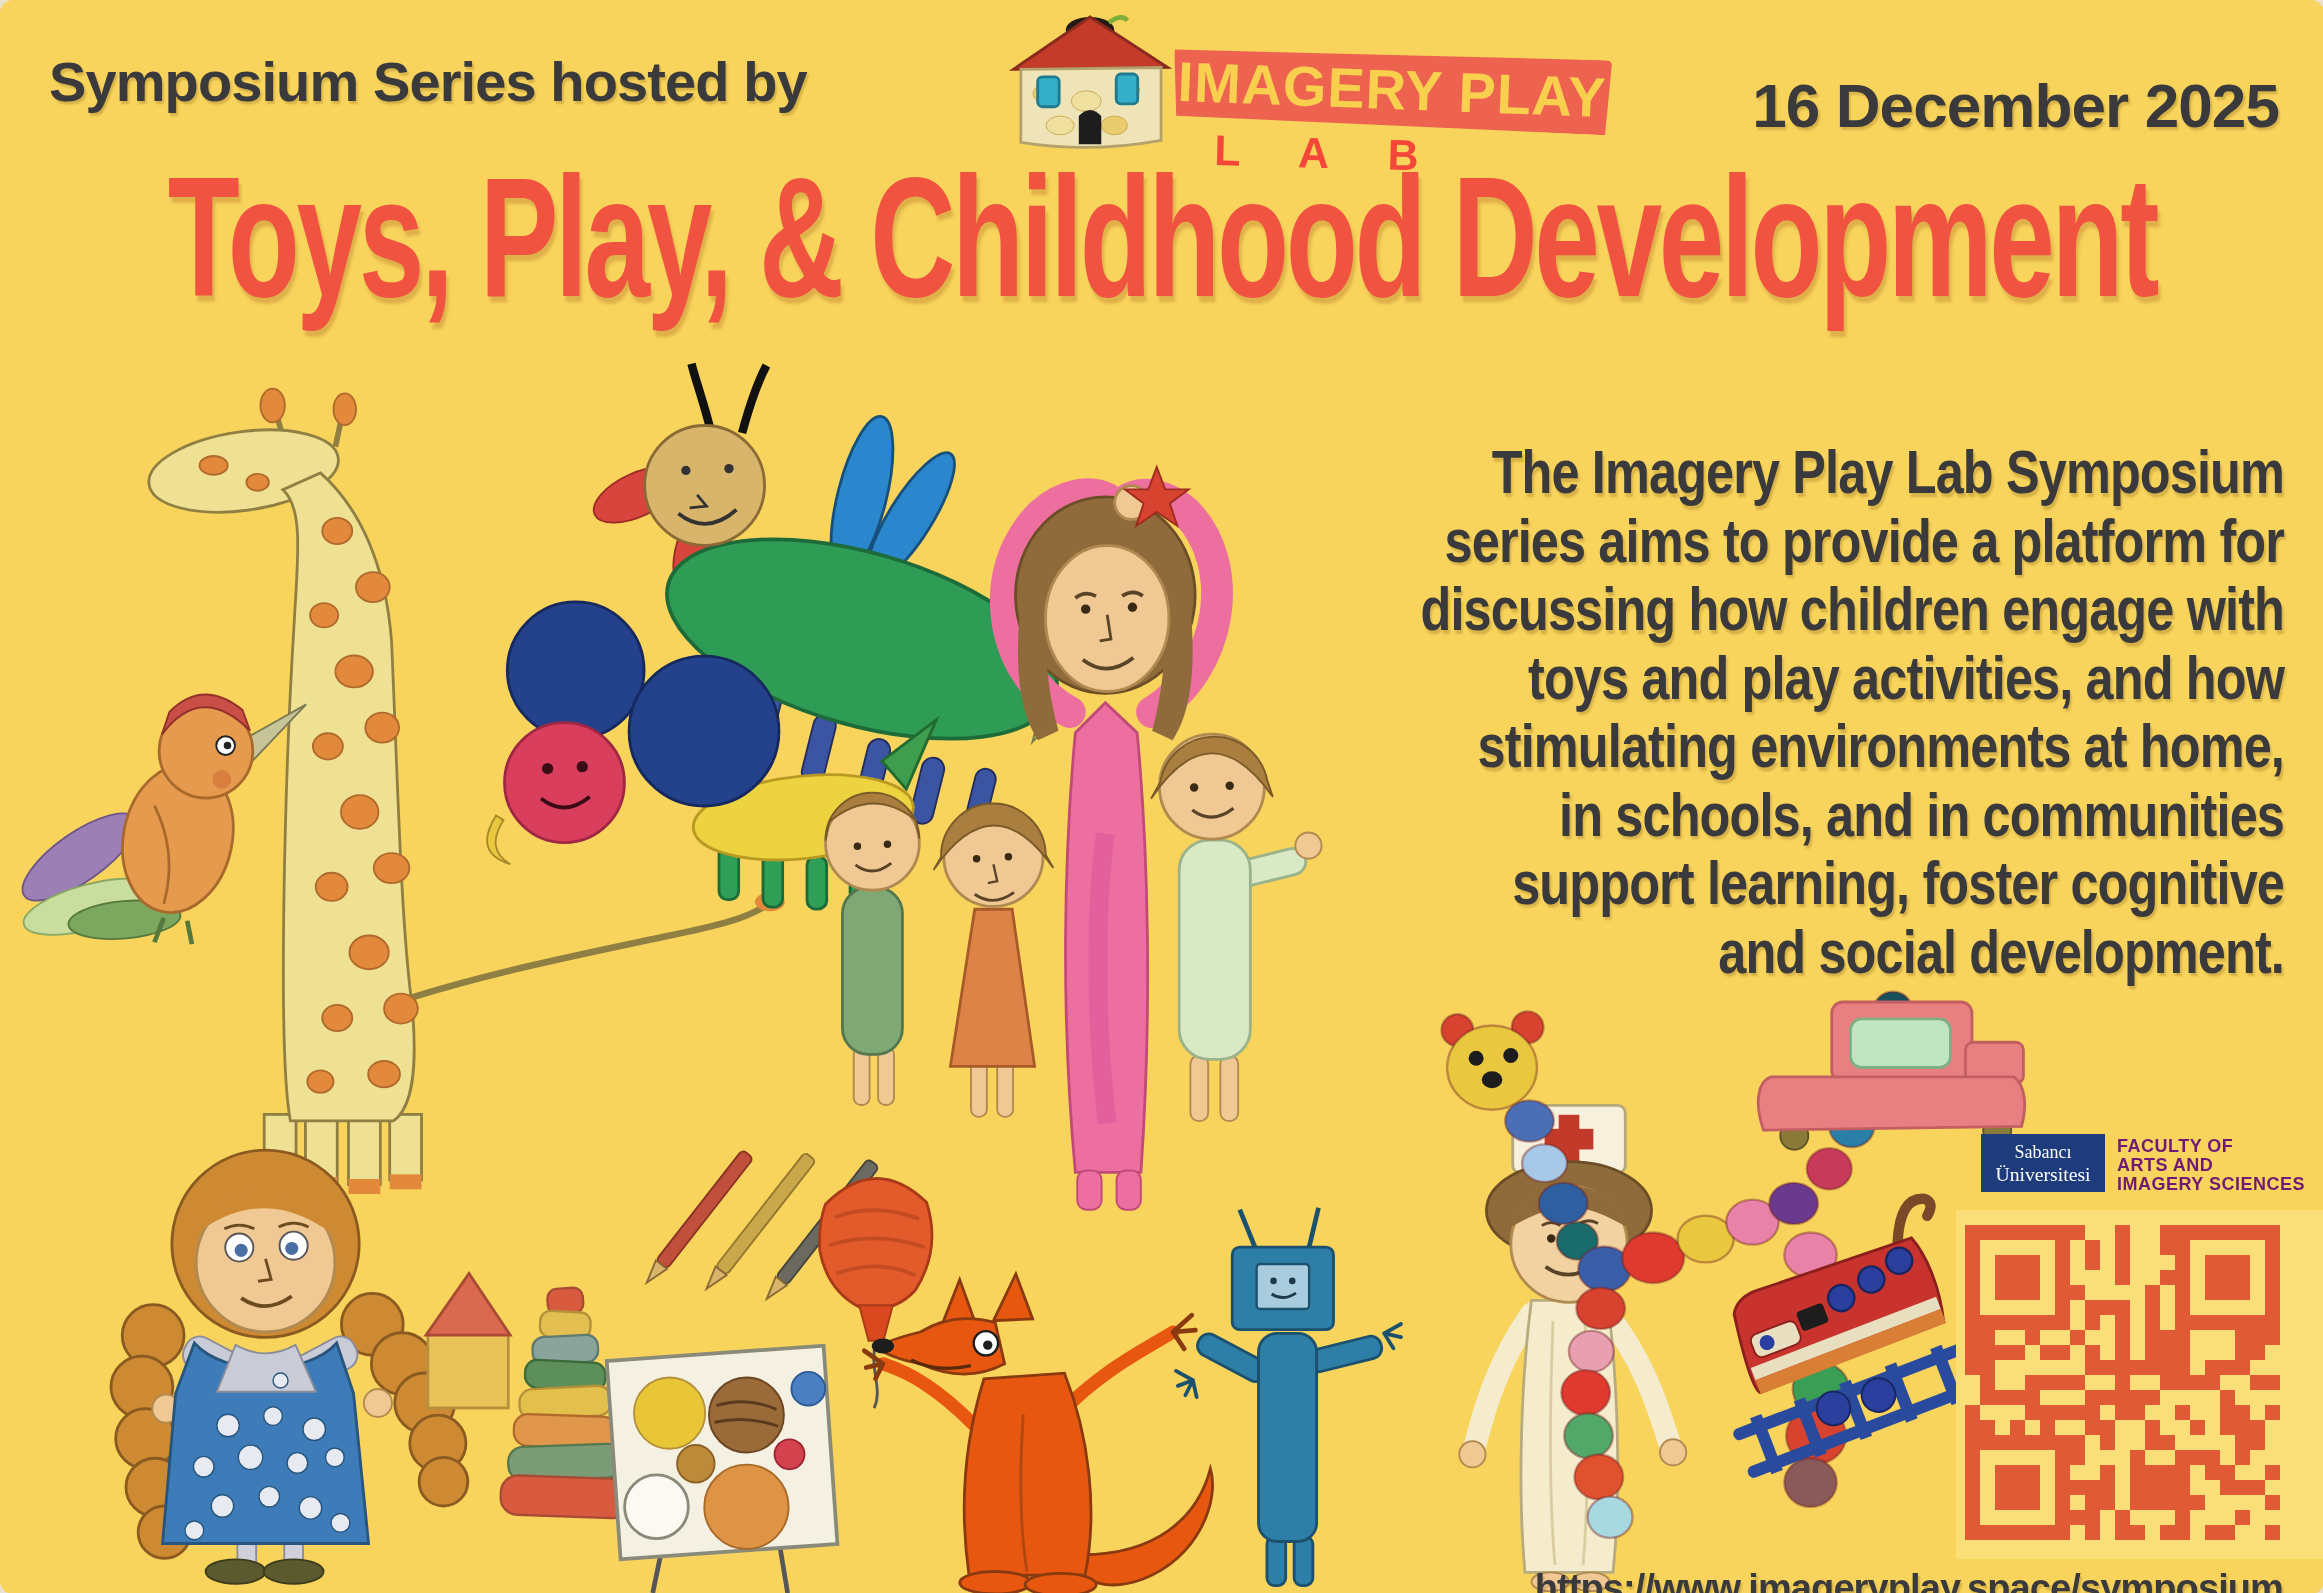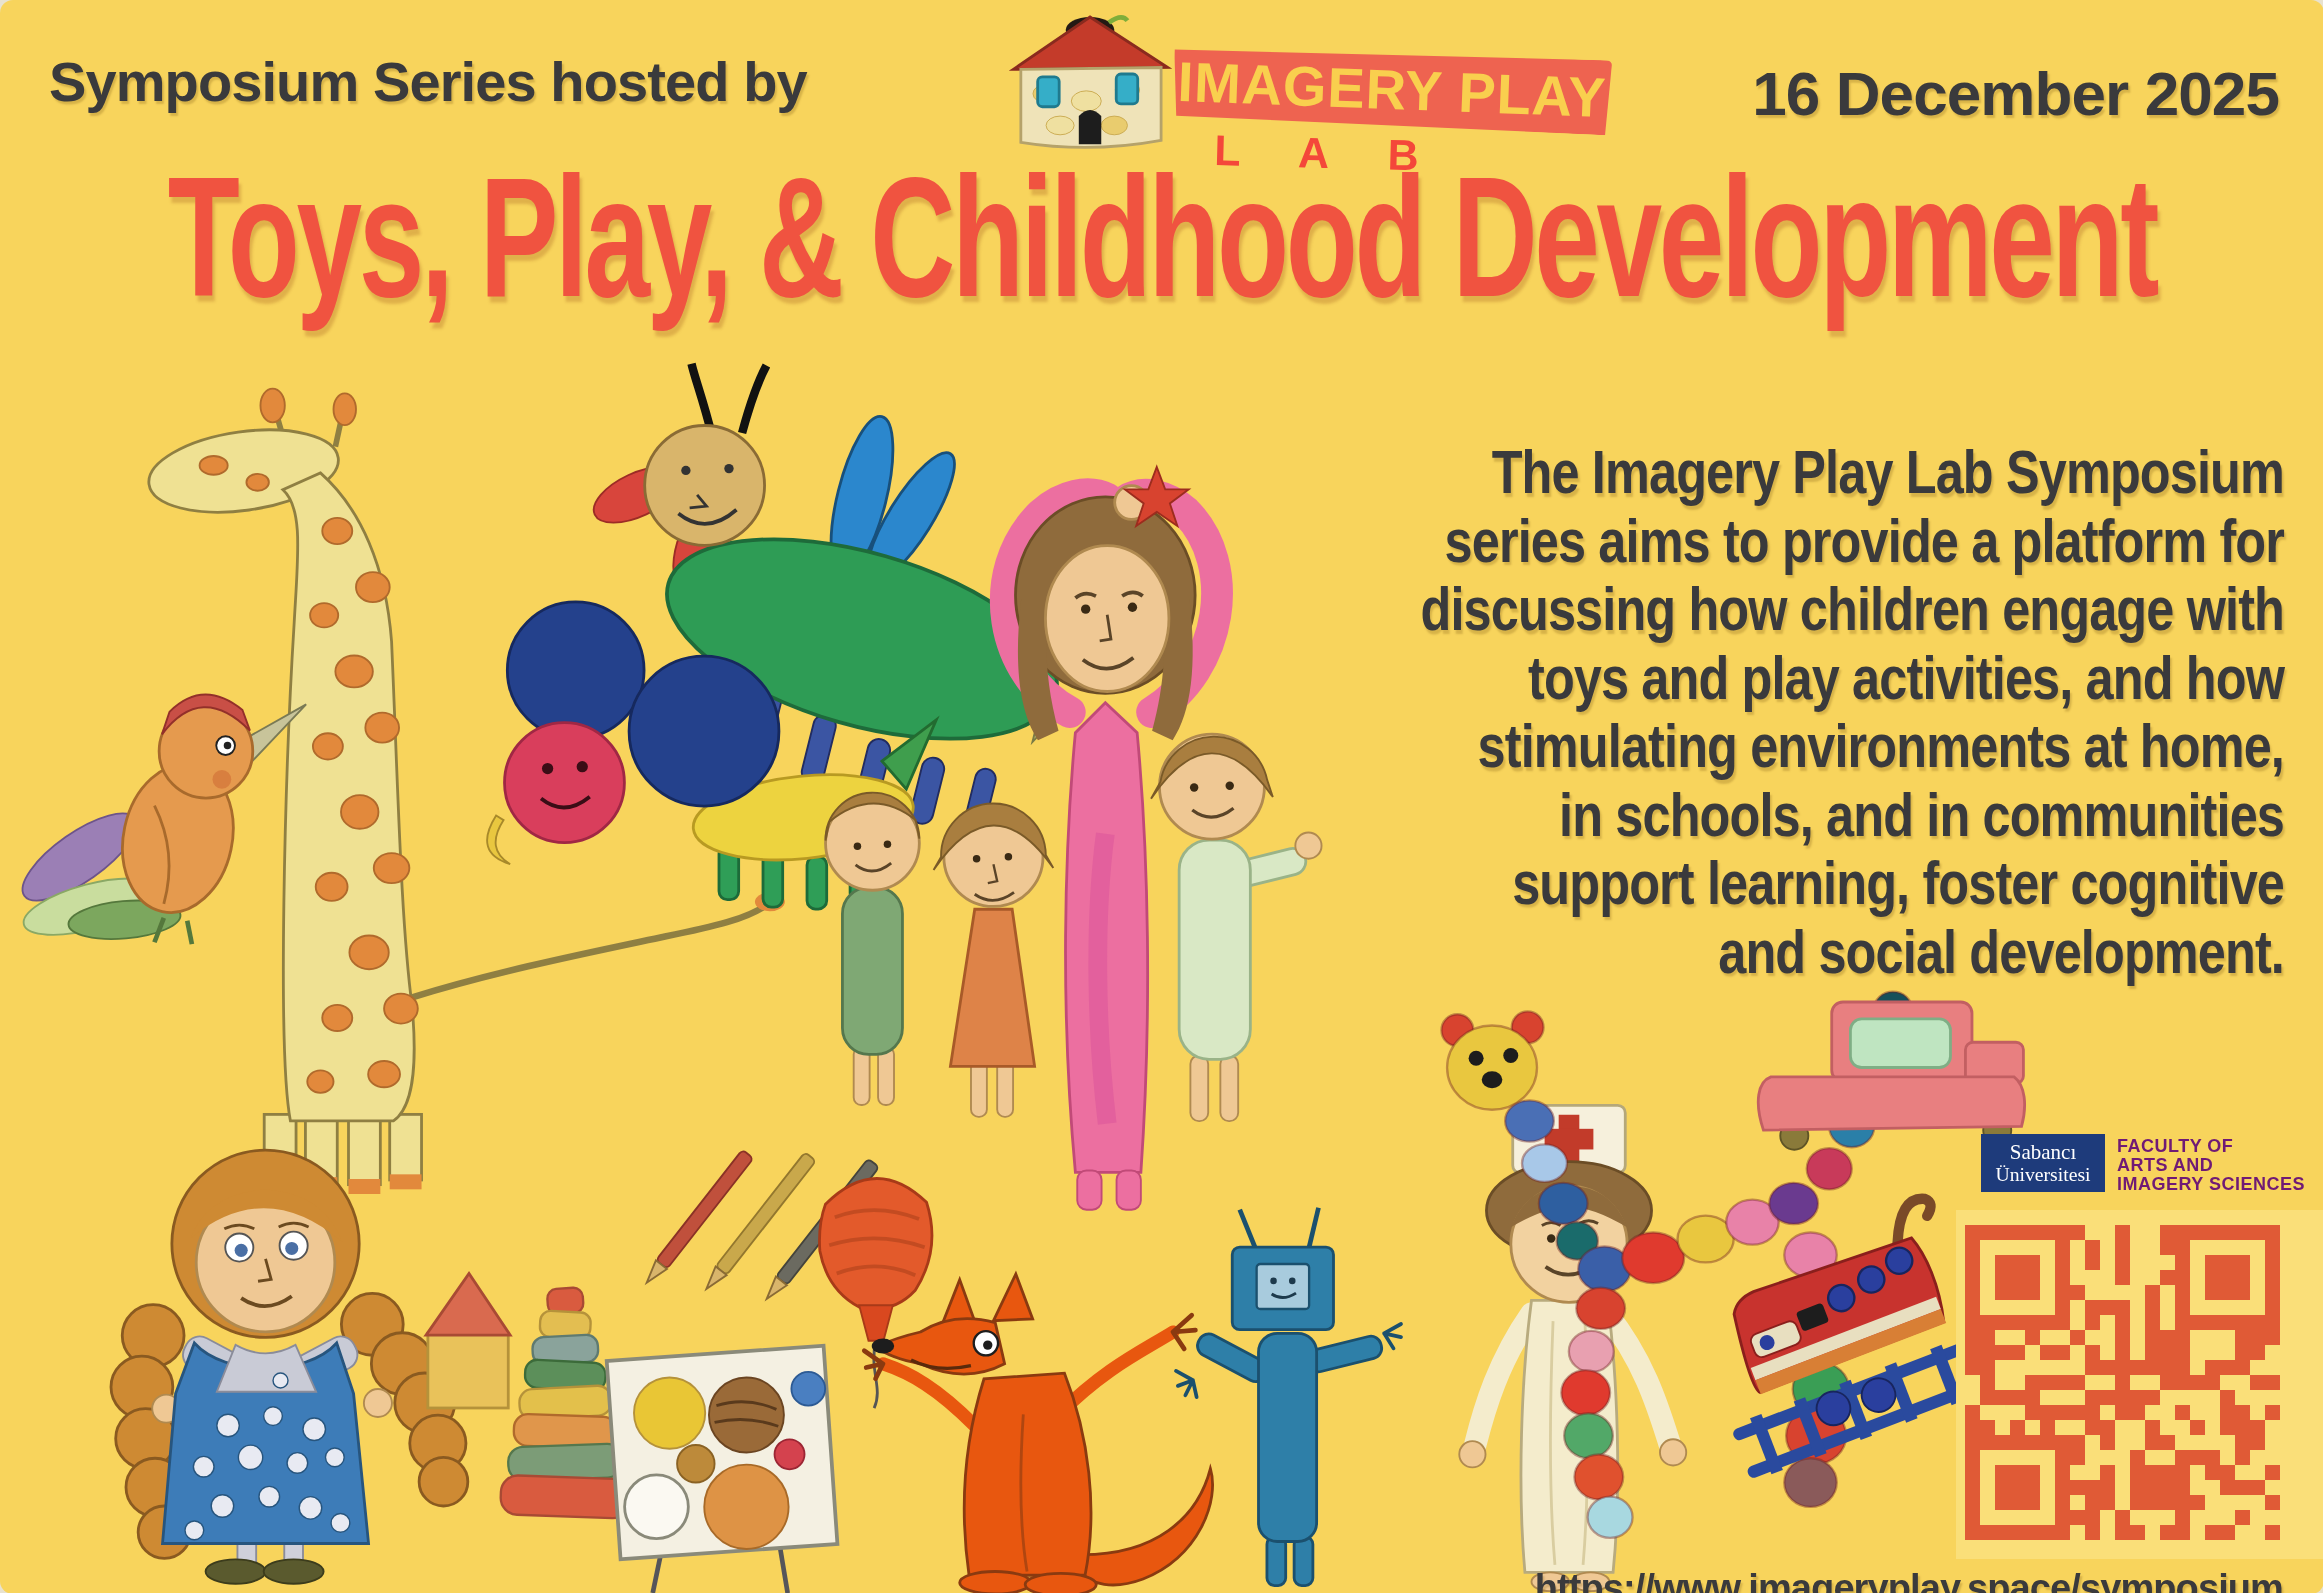--- a/index.html
+++ b/index.html
@@ -6,21 +6,21 @@
   #poster{
     position:relative;width:2324px;height:1594px;overflow:hidden;
     background:#F8D45C;
     font-family:"Liberation Sans",sans-serif;
     border-radius:13px;
   }
   .abs{position:absolute;}
   .dark{color:#3A3A3C;}
   .shadow{text-shadow:1.9px 2.8px 1.9px rgba(130,95,20,.28);}
   #hosted-by{left:49px;top:49px;font-size:56px;font-weight:bold;letter-spacing:-0.9px;}
-  #date{right:45px;top:58px;font-size:62px;font-weight:bold;letter-spacing:-0.9px;}
+  #date{right:45px;top:70px;font-size:62px;font-weight:bold;letter-spacing:-0.9px;}
   #title{
     left:0;top:139px;width:2324px;text-align:center;
     font-size:131px;font-weight:bold;letter-spacing:-3.7px;color:#F05340;
     transform:scale(0.9,1.3);transform-origin:50% 0;
     text-shadow:2.8px 4.7px 2.8px rgba(150,70,20,.25);
   }
   #about{
     right:40px;top:438px;width:1077px;text-align:right;
     font-size:52px;font-weight:bold;line-height:58px;letter-spacing:-0.9px;
     transform:scale(0.97,1.18);transform-origin:100% 0;
@@ -38,21 +38,21 @@
     left:1188px;top:129px;width:281px;text-align:center;
     font-size:43px;font-weight:bold;color:#F4473A;letter-spacing:24px;
     transform:rotate(1.5deg);
   }
   
   #sabanci-box{
     left:1981px;top:1134px;width:124px;height:58px;background:#1E3B7B;
     color:#fff;font-family:"Liberation Serif",serif;text-align:center;
     display:flex;flex-direction:column;justify-content:center;line-height:22.5px;
   }
-  #sabanci-box .l1{font-size:21px;}
+  #sabanci-box .l1{font-size:18px;}
   #sabanci-box .l2{font-size:19.7px;}
   #faculty{
     left:2117px;top:1137px;font-size:18px;font-weight:bold;color:#701a75;line-height:19px;
     letter-spacing:0.5px;
   }
   #qr-panel{left:1956px;top:1210px;width:367px;height:349px;background:#FADF79;}
   #url{
     right:41px;top:1537px;font-size:38px;font-weight:bold;letter-spacing:-0.9px;margin-top:30px;
   }
   svg{display:block;overflow:visible;}

